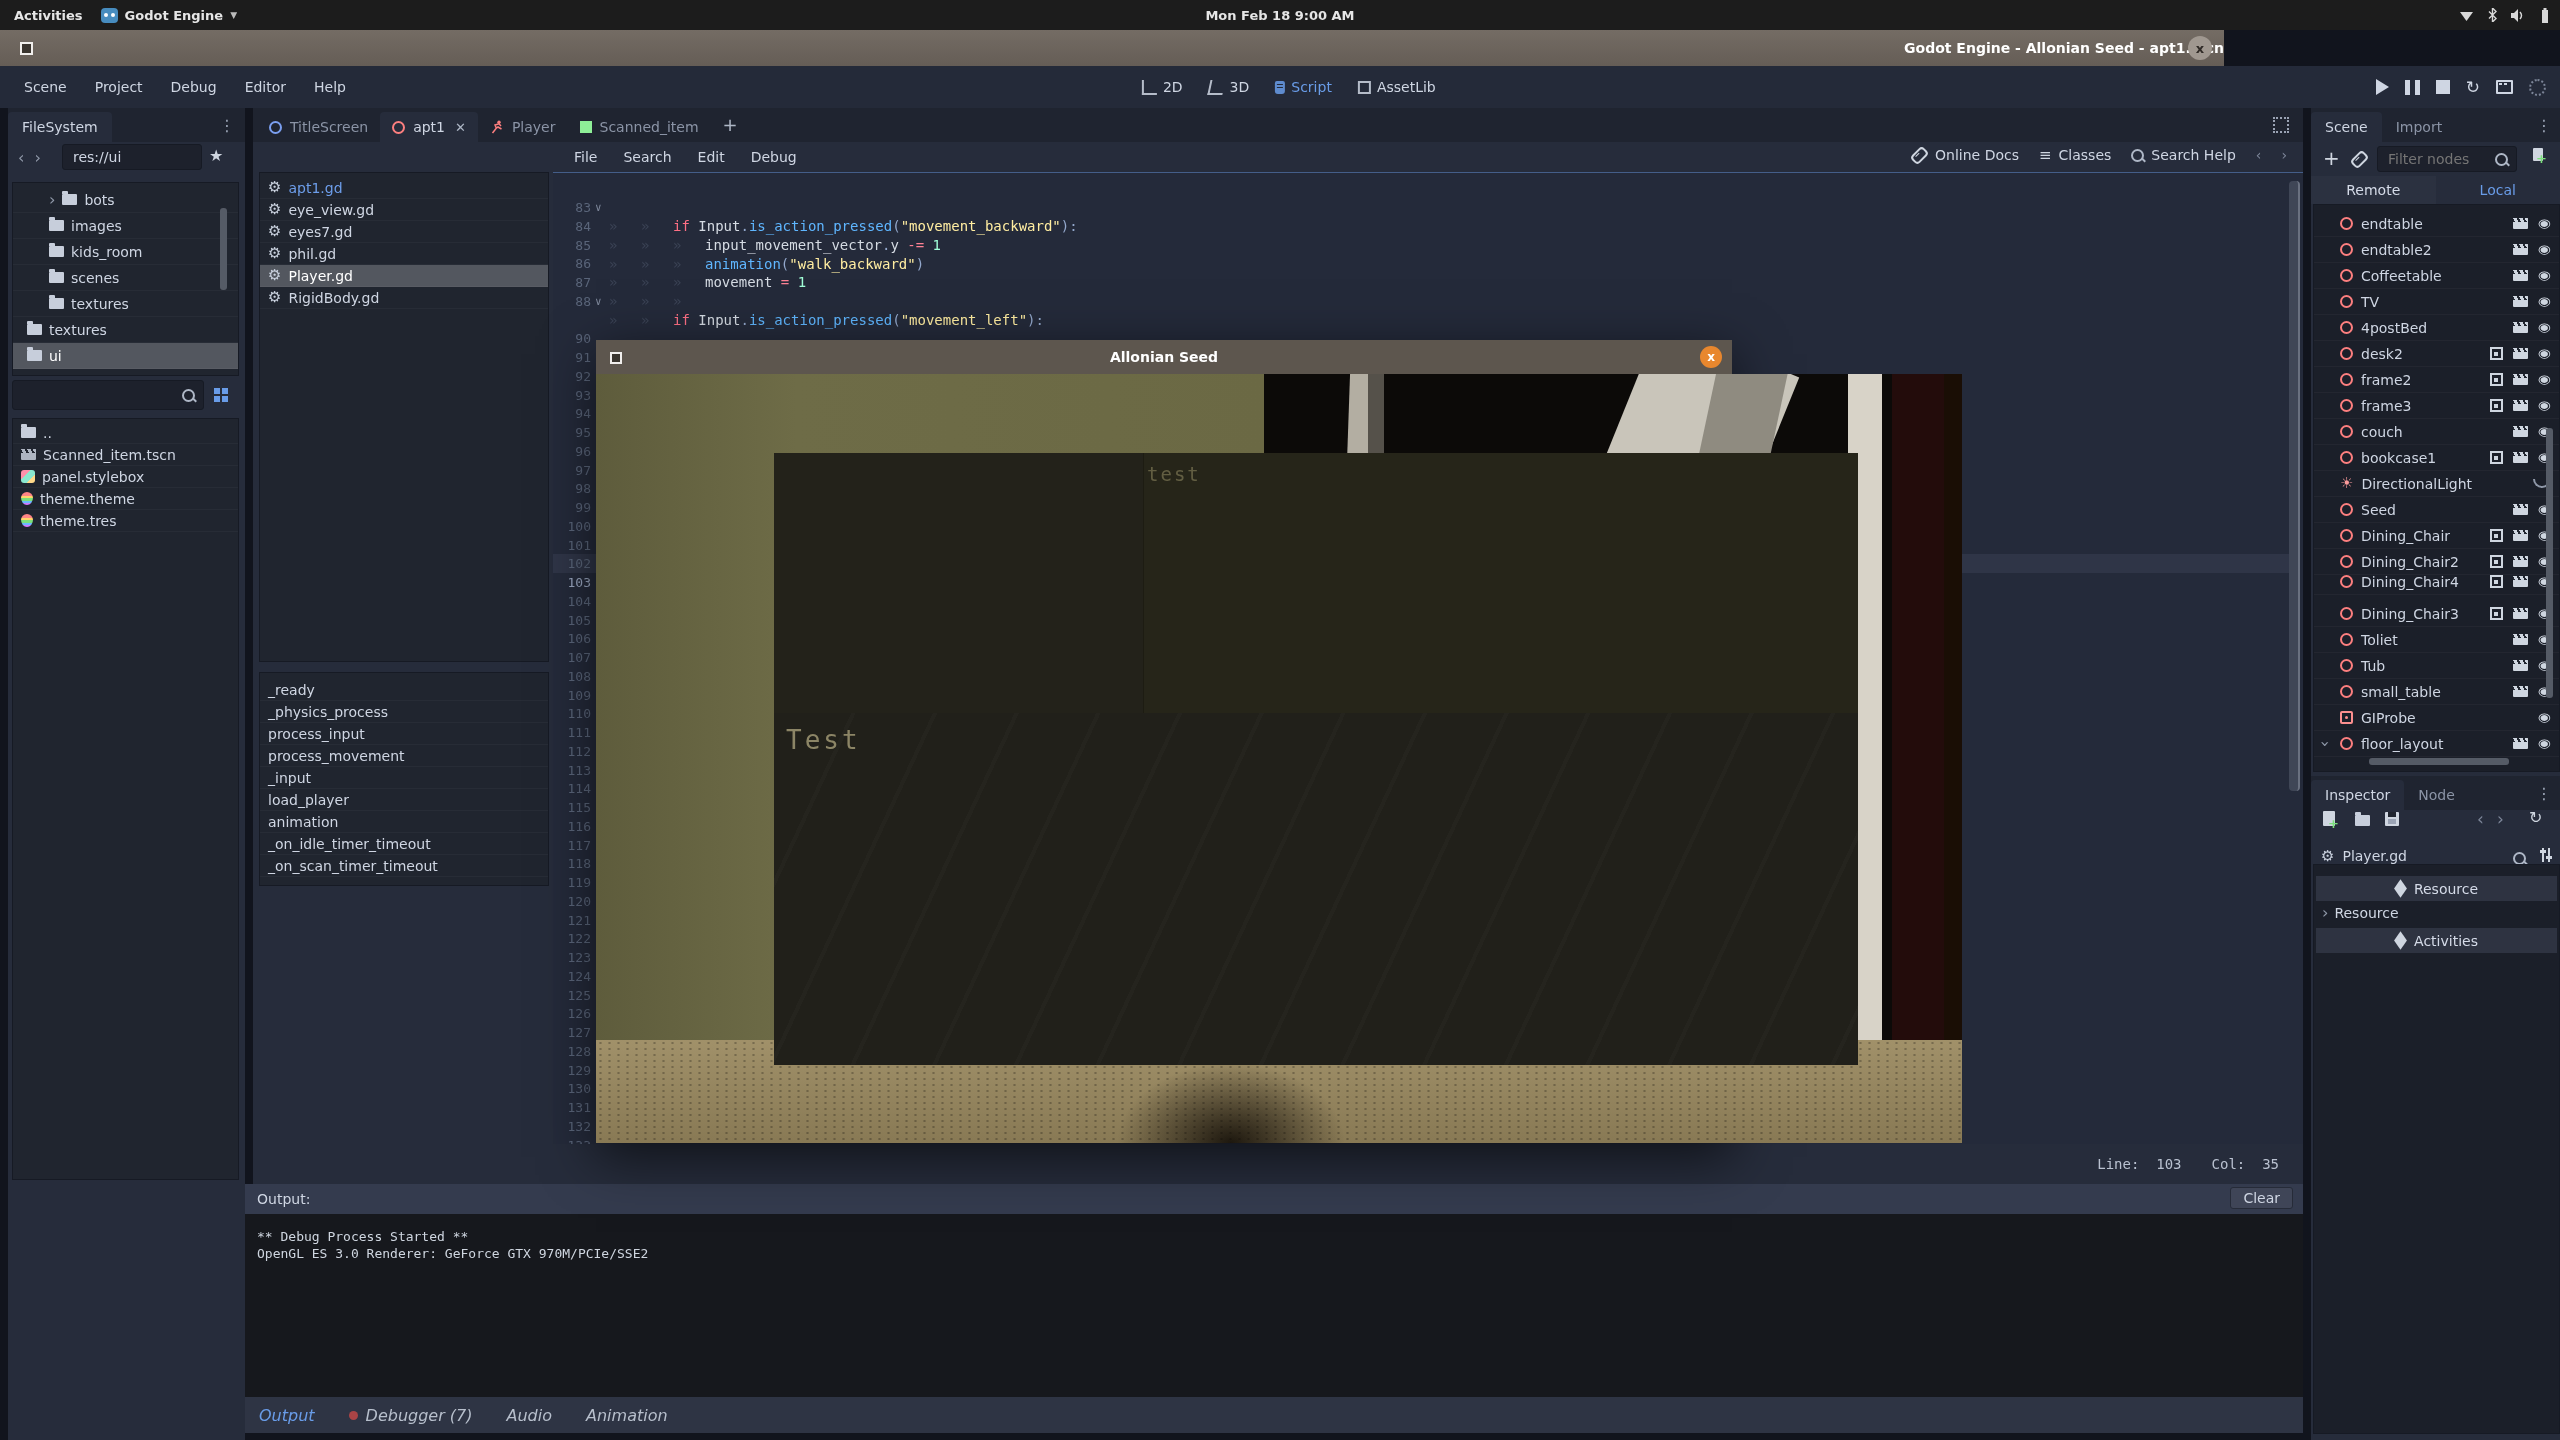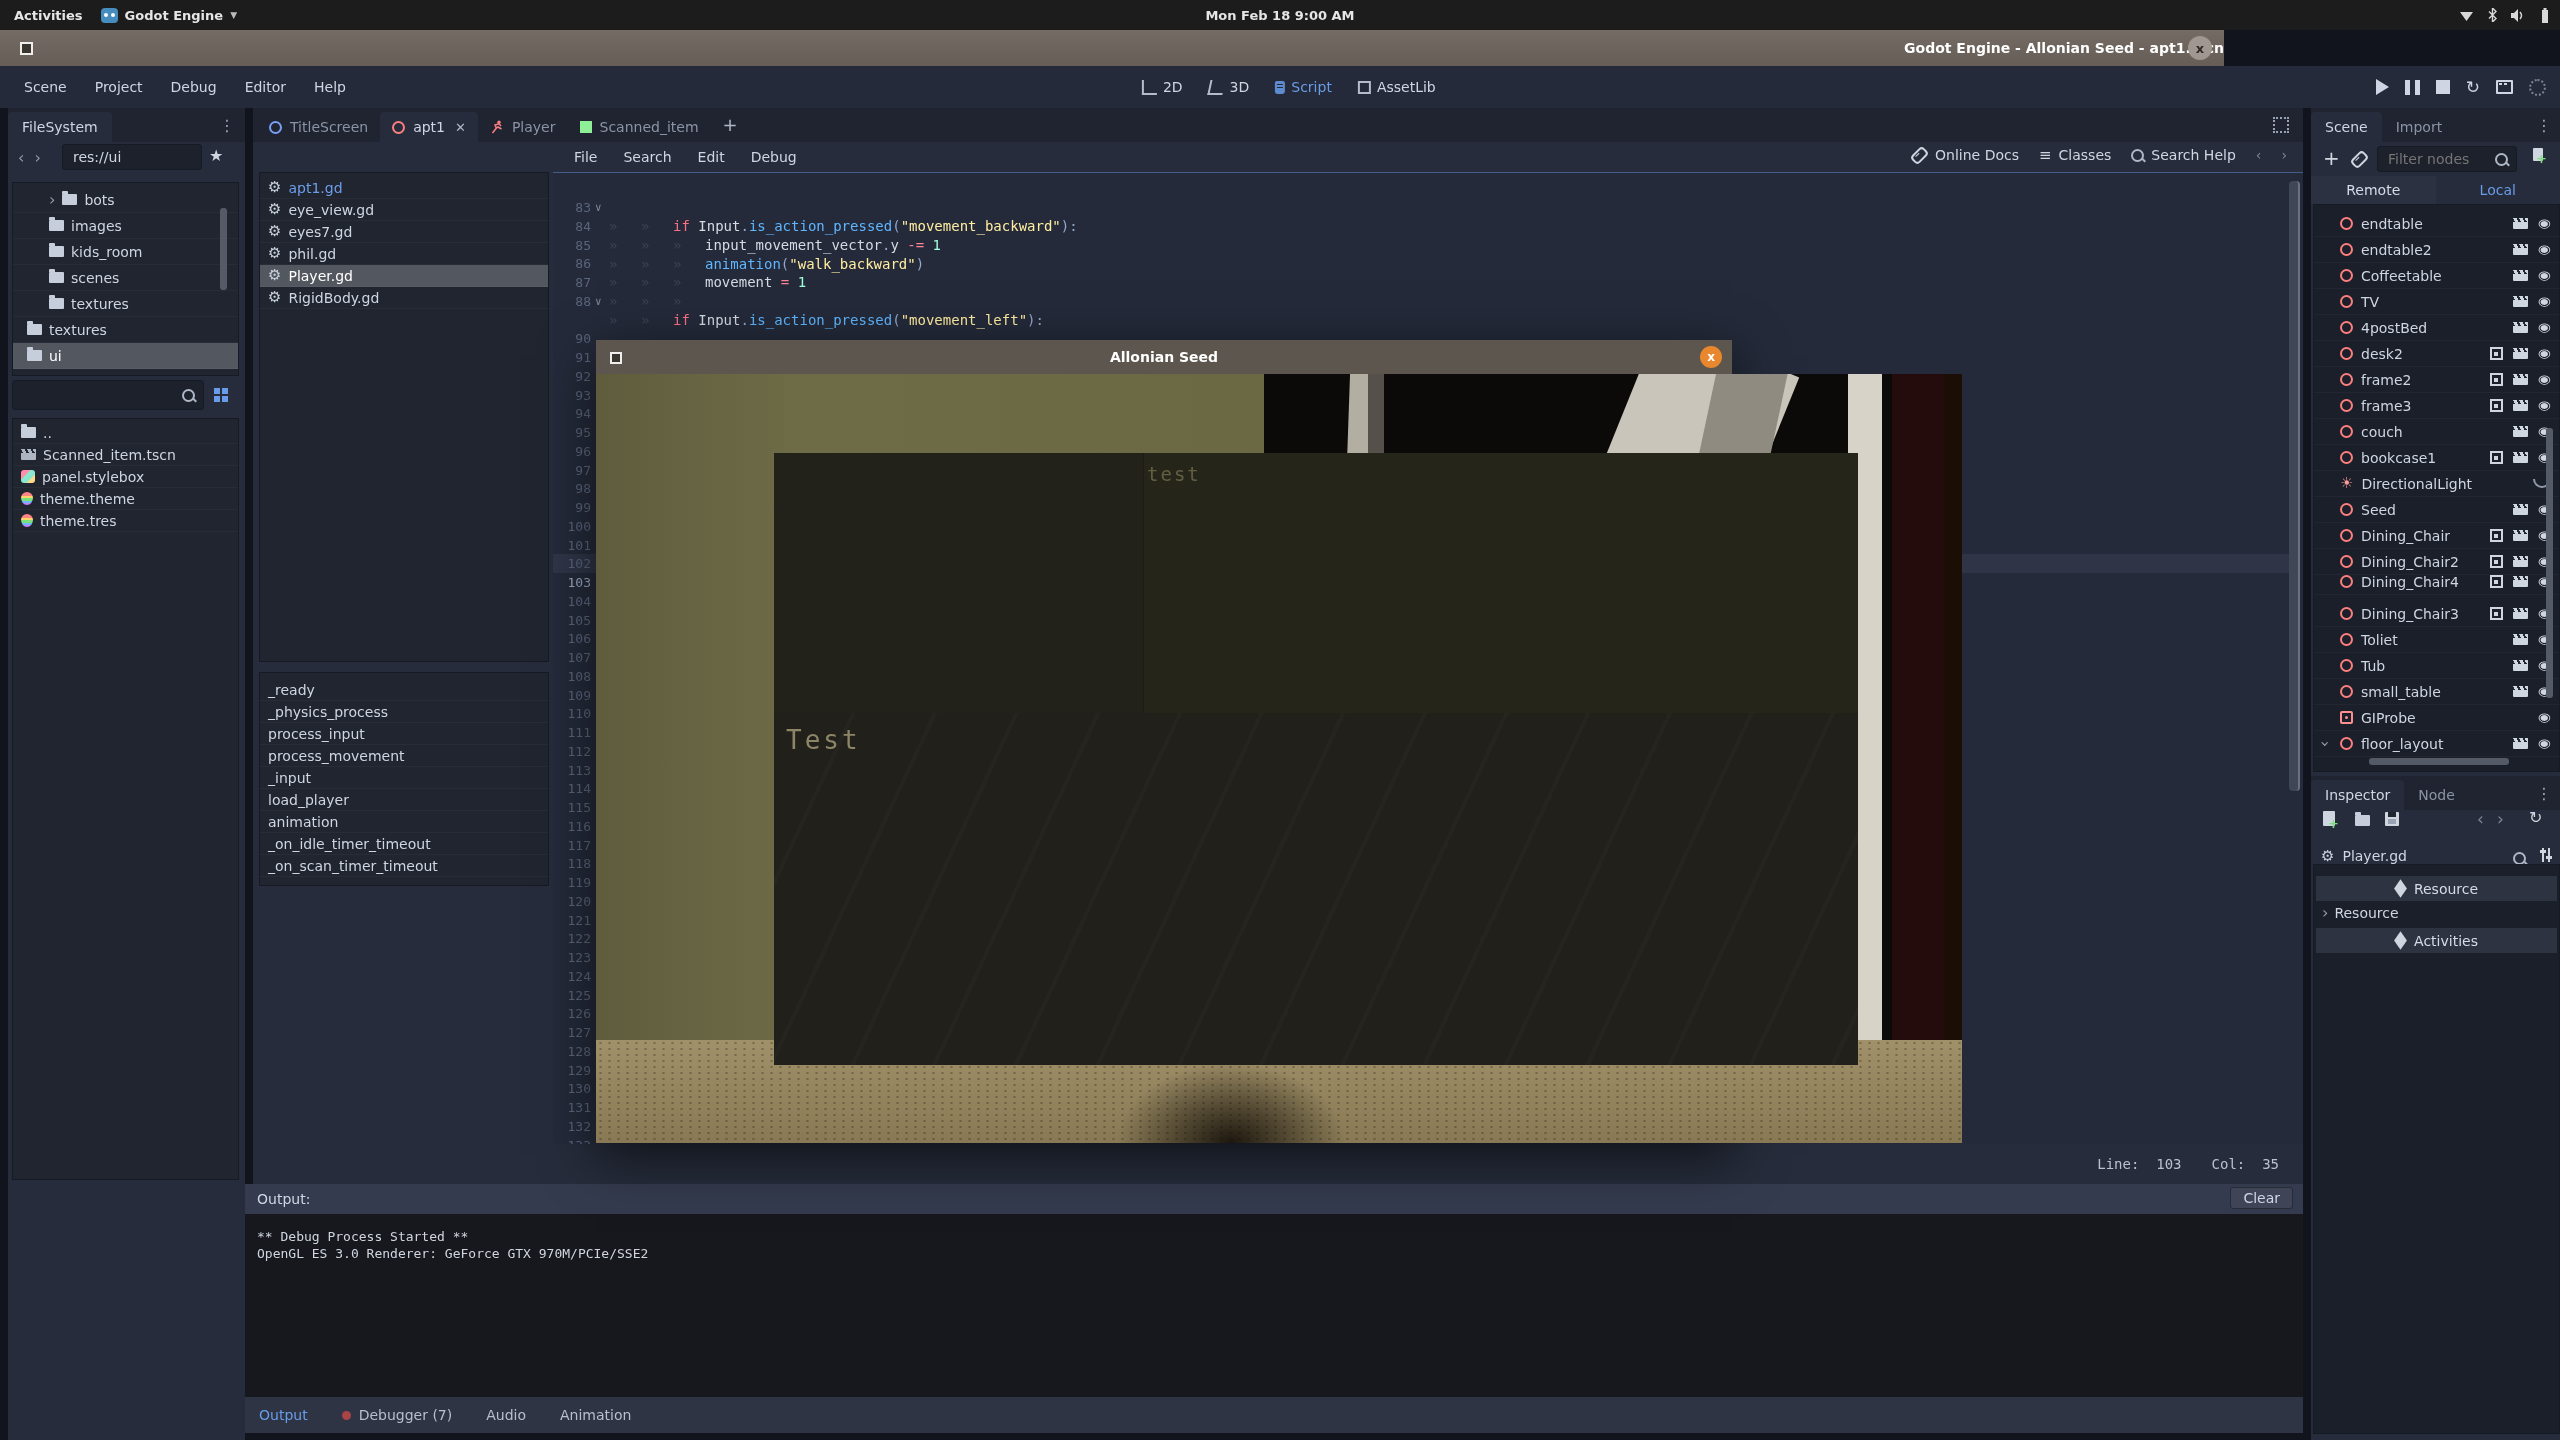--- a/index.html
+++ b/index.html
@@ -163,21 +163,21 @@
     font-size:14px;border-bottom:1px solid rgba(255,255,255,.035);padding-left:26px;box-sizing:border-box;}
   .nr-right{position:absolute;right:8px;display:flex;align-items:center;gap:10px;}
   .insp-cat{position:absolute;left:2px;right:2px;height:25px;background:#2e3341;display:flex;align-items:center;
     justify-content:center;gap:8px;font-size:14px;color:#d5dbe8;}
   
   .out-header{position:absolute;left:0;top:0;right:0;height:30px;background:#343b4e;display:flex;align-items:center;font-size:14px;}
   .clear-btn{position:absolute;right:10px;top:3px;padding:2px 12px;background:#3f4557;border:1px solid #262b38;border-radius:3px;font-size:14px;}
   .out-body{position:absolute;left:0;top:30px;right:0;height:183px;background:#16181d;
     font-family:"DejaVu Sans Mono",monospace;font-size:13px;color:#cfd6e0;padding:14px 0 0 12px;box-sizing:border-box;line-height:17px;}
   .bot-tabs{position:absolute;left:0;top:213px;right:0;height:36px;background:#2e3444;display:flex;align-items:center;gap:34px;
-    padding-left:14px;font-size:14px;color:#b7bfcc;}
+    padding-left:14px;font-size:16px;color:#b7bfcc;font-style:italic;}
   .bt-item{display:flex;align-items:center;gap:8px;}
   .bt-item.active{color:#699ce8;}
   .err-dot{width:9px;height:9px;border-radius:50%;background:#a94446;display:inline-block;}
 </style>
 </head>
 <body>
 
 <div class="screen">
 
   <div class="gnome-bar">

